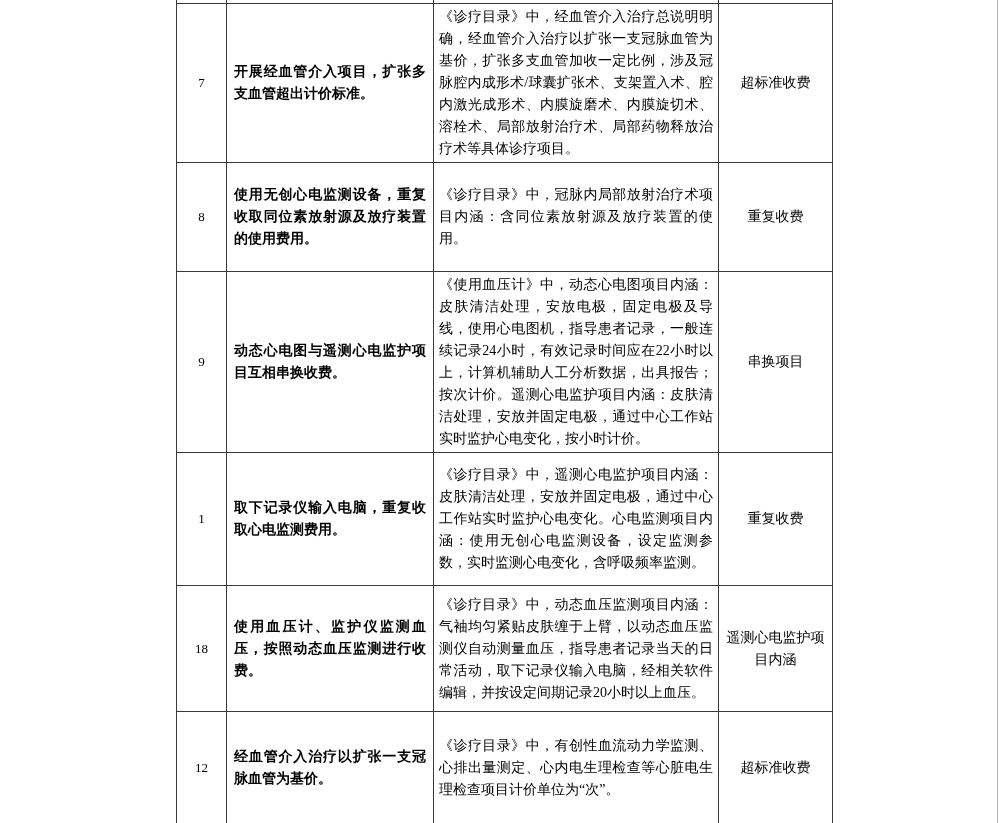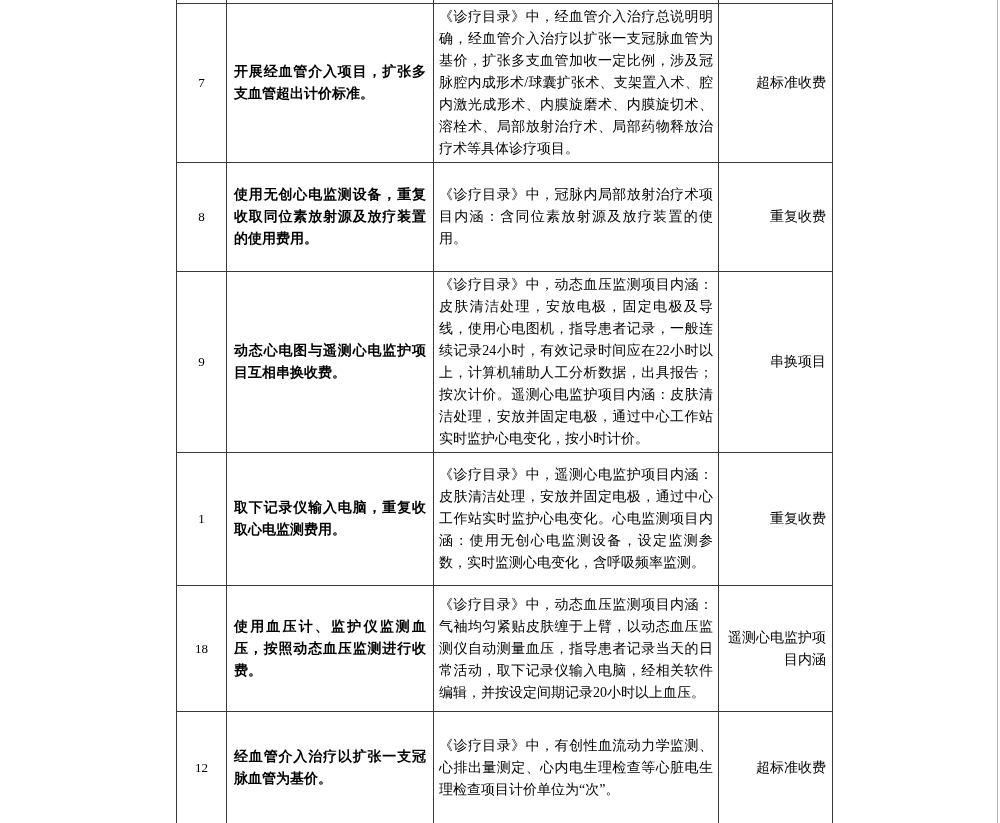--- a/index.html
+++ b/index.html
@@ -42,21 +42,21 @@
   table.vtable td.c-behavior {
     text-align: justify;
     padding: 2px 7px;
     font-weight: bold;
   }
   table.vtable td.c-basis {
     text-align: justify;
     padding: 2px 5px;
   }
   table.vtable td.c-violation {
-    text-align: right;
+    text-align: center;
     padding: 2px 6px;
   }
   tr.partial td {
     border-top: none;
     height: 3px;
     padding: 0;
     line-height: 0;
   }
   .edge-line {
     position: absolute;
@@ -99,21 +99,21 @@
       <tr style="height:109px">
         <td class="c-no">8</td>
         <td class="c-behavior">使用无创心电监测设备，重复收取同位素放射源及放疗装置的使用费用。</td>
         <td class="c-basis">《诊疗目录》中，冠脉内局部放射治疗术项目内涵：含同位素放射源及放疗装置的使用。</td>
         <td class="c-violation">重复收费</td>
       </tr>
 
       <tr style="height:181px">
         <td class="c-no">9</td>
         <td class="c-behavior">动态心电图与遥测心电监护项目互相串换收费。</td>
-        <td class="c-basis">《诊疗目录》中，动态血压监测项目内涵：皮肤清洁处理，安放电极，固定电极及导线，使用心电图机，指导患者记录，一般连续记录24小时，有效记录时间应在22小时以上，计算机辅助人工分析数据，出具报告；按次计价。遥测心电监护项目内涵：皮肤清洁处理，安放并固定电极，通过中心工作站实时监护心电变化，按小时计价。</td>
+        <td class="c-basis">《使用血压计》中，动态心电图项目内涵：皮肤清洁处理，安放电极，固定电极及导线，使用心电图机，指导患者记录，一般连续记录24小时，有效记录时间应在22小时以上，计算机辅助人工分析数据，出具报告；按次计价。遥测心电监护项目内涵：皮肤清洁处理，安放并固定电极，通过中心工作站实时监护心电变化，按小时计价。</td>
         <td class="c-violation">串换项目</td>
       </tr>
 
       <tr style="height:133px">
         <td class="c-no">1</td>
         <td class="c-behavior">取下记录仪输入电脑，重复收取心电监测费用。</td>
         <td class="c-basis">《诊疗目录》中，遥测心电监护项目内涵：皮肤清洁处理，安放并固定电极，通过中心工作站实时监护心电变化。心电监测项目内涵：使用无创心电监测设备，设定监测参数，实时监测心电变化，含呼吸频率监测。</td>
         <td class="c-violation">重复收费</td>
       </tr>
 

